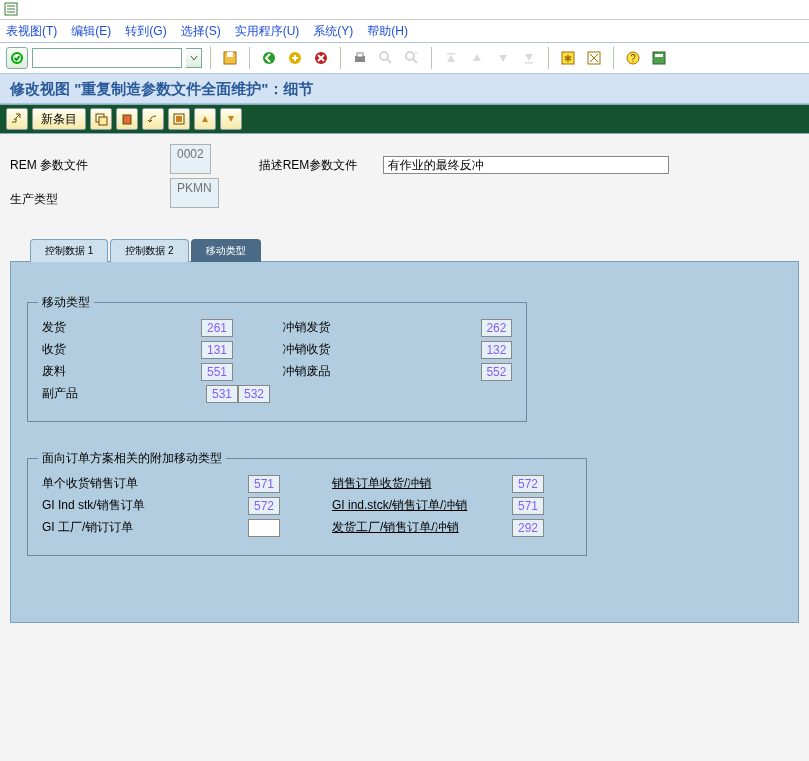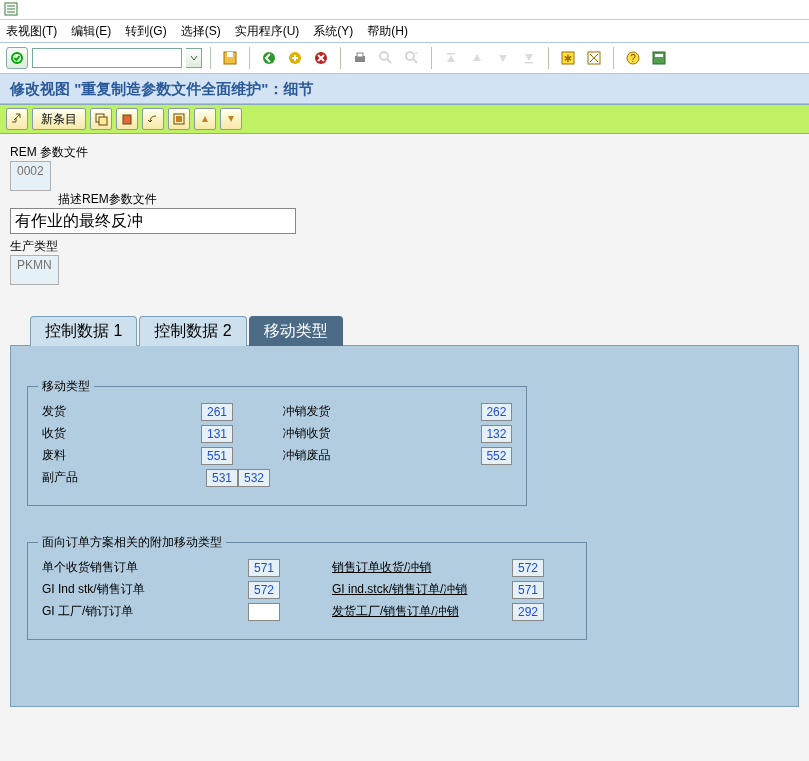--- a/index.html
+++ b/index.html
@@ -20,21 +20,21 @@
   }
   .window-icon-bar svg { vertical-align: top; }
   .menu-bar {
     background: #ffffff;
     padding: 2px 6px;
     height: 22px;
     display: flex;
     gap: 14px;
     align-items: center;
   }
-  .menu-item { color: #000000; cursor: default; }
+  .menu-item { color: #1d4ed8; cursor: default; }
   .toolbar1 {
     background: #ffffff;
     border-top: 1px solid #b0c4de;
     border-bottom: 1px solid #b0c4de;
     padding: 4px 6px;
     height: 32px;
     display: flex;
     align-items: center;
     gap: 4px;
   }
@@ -69,21 +69,21 @@
   .title-bar {
     background: #d3e3f4;
     color: #2a5a9a;
     font-size: 15px;
     font-weight: bold;
     padding: 6px 10px;
     height: 30px;
     border-bottom: 1px solid #a5c2de;
   }
   .toolbar2 {
-    background: #bef264;
+    background: #14532d;
     border-top: 1px solid #8ab;
     border-bottom: 1px solid #8ab;
     padding: 4px 6px;
     height: 30px;
     display:flex;align-items:center;gap:4px;
   }
   .sq-btn {
     width: 22px; height: 22px;
     border: 1px solid #89a;
     background: linear-gradient(#fefeec,#f7e9a8);
@@ -97,58 +97,58 @@
     border-radius: 2px;
     padding: 0 8px;
     display:flex;align-items:center;
     font-size:12px;
   }
   .content {
     background: #f4f4f4;
     padding: 10px;
     height: calc(761px - 20px - 22px - 32px - 30px - 30px);
   }
-  .hdr-row { display:flex; align-items:flex-start; margin-bottom:4px;flex-direction:column; }
+  .hdr-row { display:flex; align-items:flex-end; margin-bottom:4px; }
   .hdr-label { width: 160px; }
   .ro-box {
     border: 1px solid #b0b0b0;
     background: #e6f0f7;
     color: #737373;
     padding: 1px 6px;
     min-width: 38px;
     text-align: center;
     height: 30px;
     line-height:16px;
   }
   .desc-label { width: 124px; margin-left: 48px; }
   .desc-input {
     border: 1px solid #888;
     background: #fff;
-    height: 26px;
+    height: 18px;
     width: 286px;
     padding:0 4px;
-    font-size:16px;
+    font-size:12px;
     font-family:inherit;
   }
   .tabs {
     margin-top: 30px;
     position: relative;
   }
   .tab-headers {
     display:flex;
     gap: 2px;
     padding-left: 20px;
   }
   .tab {
     background: #cde0ed;
     border: 1px solid #7a9fb8;
     border-bottom: none;
     border-radius: 4px 4px 0 0;
     padding: 4px 14px;
-    font-size:16px;
+    font-size:10px;
     position:relative;
     top:1px;
   }
   .tab.active {
     background: #4a6a86;
     color: #fff;
     border-color:#4a6a86;
   }
   .tab-panel {
     border: 1px solid #7a9fb8;
@@ -169,21 +169,21 @@
     top:-9px; left:10px;
     background: #b3cde0;
     padding: 0 4px;
     font-size:12px;
   }
   .grow { display:flex; align-items:flex-start; margin-bottom:4px; }
   .glbl1 { width: 164px; }
   .gval {
     border:1px solid #888;
     background:#e6f0f7;
-    color:#1d4ed8;
+    color:#8b5cf6;
     width: 32px;
     height:18px;
     text-align:center;
     line-height:16px;
   }
   .glbl2 { width: 204px; margin-left: 50px; }
   .glbl1b { width: 206px; }
   .glbl2b { width: 180px; margin-left: 52px; text-decoration: underline; }
 </style>
 </head>

